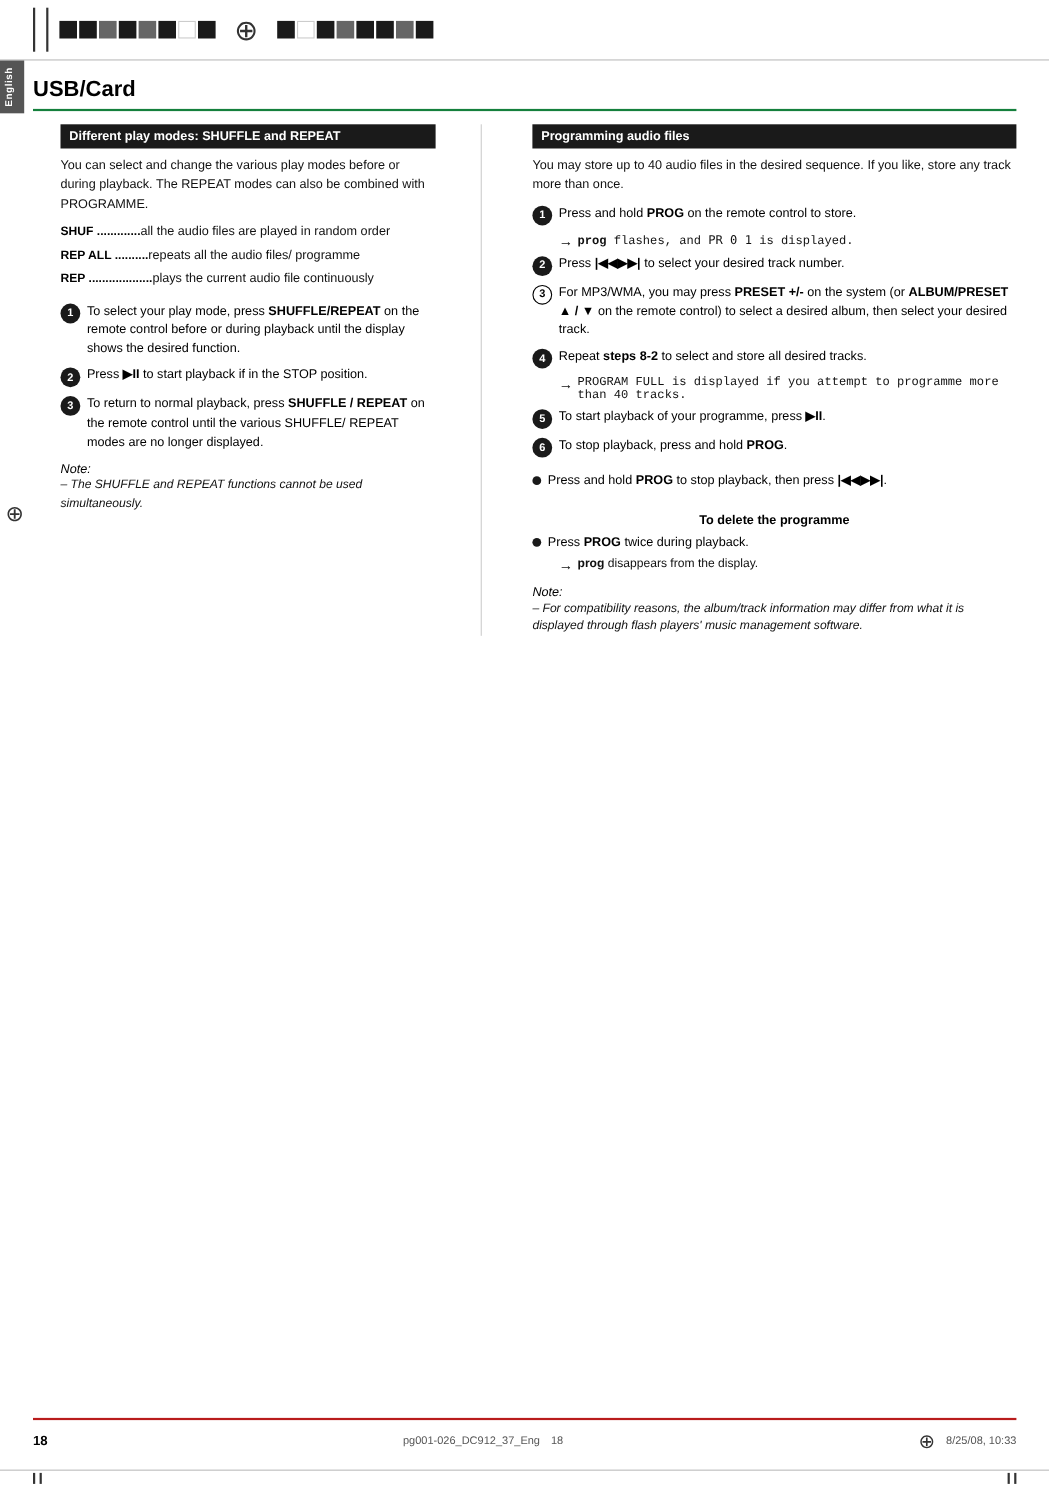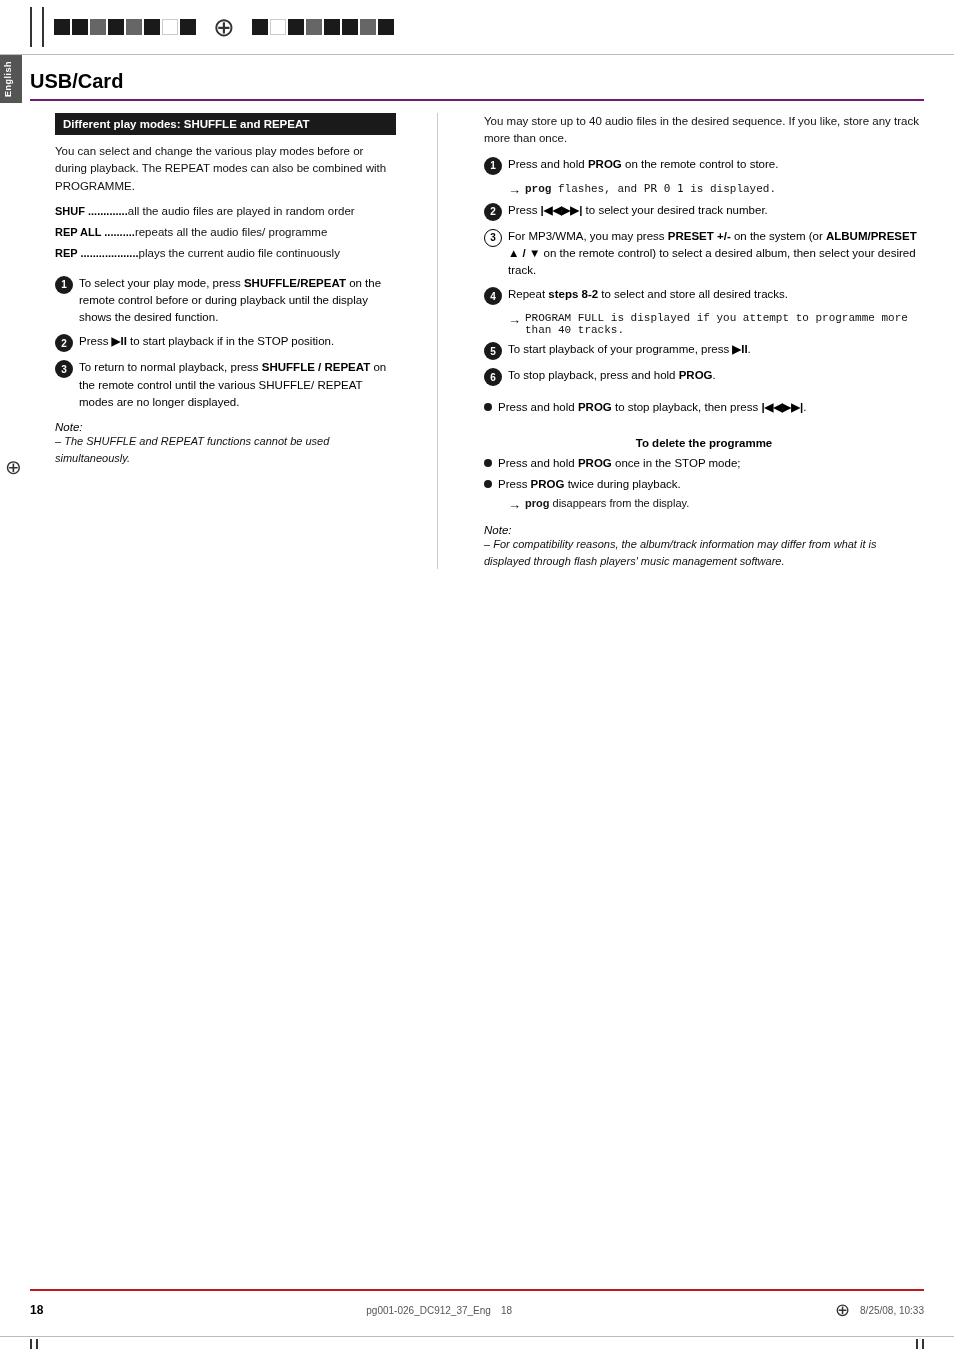--- a/index.html
+++ b/index.html
@@ -55,21 +55,21 @@
       padding: 15px 30px 20px 30px;
       position: relative;
     }
 
     
     .page-title {
       font-size: 20px;
       font-weight: bold;
       color: #000;
       margin-bottom: 12px;
-      border-bottom: 2px solid #701a75;
+      border-bottom: 2px solid #15803d;
       padding-bottom: 6px;
     }
 
     
     .lang-tab {
       position: absolute;
       left: 0;
       top: 0;
       width: 22px;
       background: #555;
@@ -386,20 +386,21 @@
           <div class="note-label">Note:</div>
           <div class="note-text">– The SHUFFLE and REPEAT functions cannot be used simultaneously.</div>
         </div>
 
       </div>
 
       <div class="col-divider"></div>
 
       <div class="col-right">
 
+        <div class="section-header">Programming audio files</div>
 
         <div class="body-text">You may store up to 40 audio files in the desired sequence. If you like, store any track more than once.</div>
 
         <div class="step-item">
           <div class="step-num">1</div>
           <div class="step-content">
             Press and hold <b>PROG</b> on the remote control to store.
           </div>
         </div>
         <div class="arrow-line">
@@ -449,24 +450,20 @@
         <div style="height:6px;"></div>
 
         <div class="bullet-item">
           <span class="bullet-dot"></span>
           <span>Press and hold <b>PROG</b> to stop playback, then press <b>|◀◀▶▶|</b>.</span>
         </div>
 
         <div style="height:6px;"></div>
 
         <div class="sub-section-header">To delete the programme</div>
-        <div class="bullet-item">
-          <span class="bullet-dot"></span>
-          <span>Press and hold <b>PROG</b> once in the STOP mode;</span>
-        </div>
         <div class="bullet-item">
           <span class="bullet-dot"></span>
           <span>Press <b>PROG</b> twice during playback.</span>
         </div>
         <div class="arrow-line">
           <span class="arrow-sym">→</span>
           <span><b>prog</b> disappears from the display.</span>
         </div>
 
         <div class="note-section" style="margin-top:12px;">

